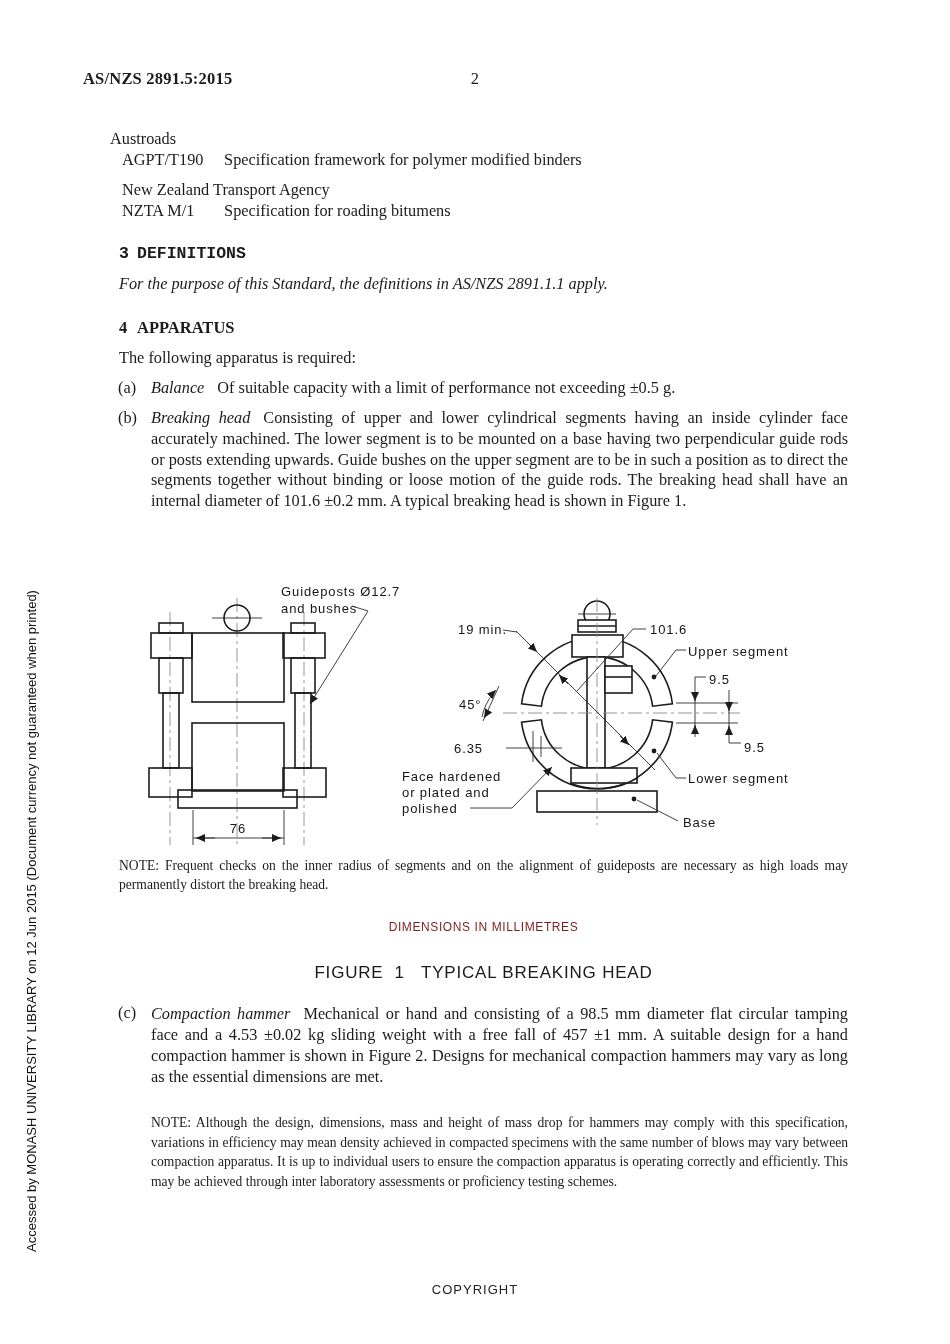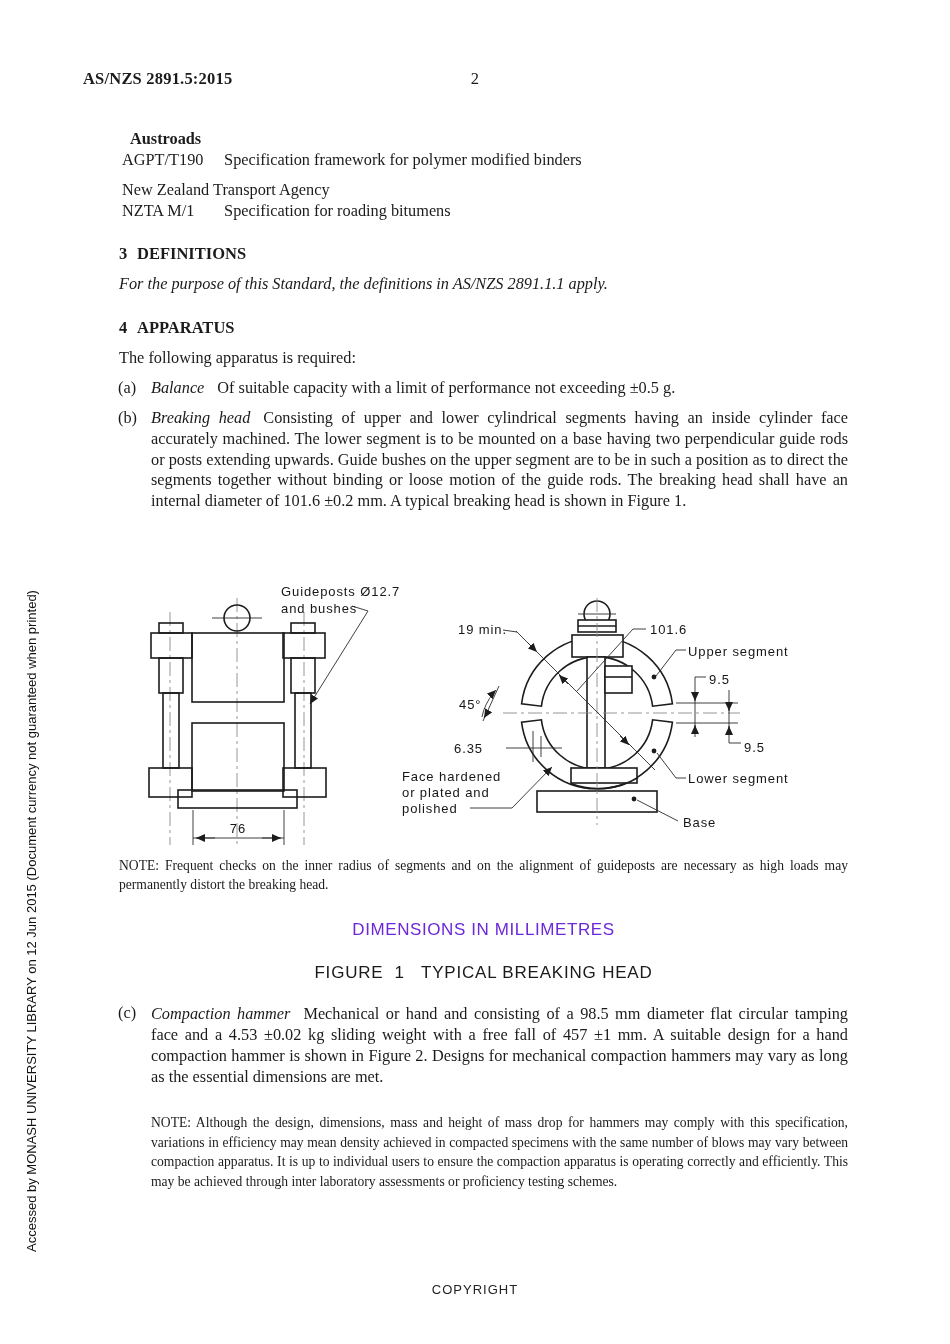--- a/index.html
+++ b/index.html
@@ -14,21 +14,21 @@
   .just{text-align:justify;}
   .refrow{font-size:16.3px;}
   .refcode{display:inline-block;width:98px;}
   .sec-h{font-size:16.5px;font-weight:bold;}
   .sec-num{display:inline-block;width:18px;}
   .item{width:730px;}
   .item .marker{position:absolute;left:0;top:0;}
   .item .itext{margin-left:33px;}
   .term{font-style:italic;margin-right:13px;}
   .smallnote{font-size:13.6px;line-height:19.4px;}
-  .cap-dims{font-size:17px;letter-spacing:.6px;color:#6d28d9;}
+  .cap-dims{font-size:12px;letter-spacing:.6px;color:#7f1d1d;}
   .cap-fig{font-size:17px;letter-spacing:.8px;white-space:pre;color:#1a1a1a;}
   .center{text-align:center;}
   .copyright{font-size:13px;letter-spacing:1px;color:#222;}
   .sidebar{font-size:13px;color:#111;white-space:nowrap;
            transform:translate(-50%,-50%) rotate(-90deg);left:31px;top:921px;}
   svg text{font-family:"Liberation Sans", sans-serif;font-size:13px;letter-spacing:.9px;fill:#161616;}
   svg .obj{fill:none;stroke:#1c1c1c;stroke-width:1.6;}
   svg .objw{fill:#ffffff;stroke:#1c1c1c;stroke-width:1.6;}
   svg .thin{fill:none;stroke:#2a2a2a;stroke-width:.9;}
   svg .cl{fill:none;stroke:#8a8a8a;stroke-width:.9;stroke-dasharray:14 4 3 4;}
@@ -37,32 +37,32 @@
 </head>
 <body>
 
 <div class="page">
 
   <div class="abs sidebar sans">Accessed by MONASH UNIVERSITY LIBRARY on 12 Jun 2015 (Document currency not guaranteed when printed)</div>
 
   <div class="abs serif bold hdr" style="left:83px;top:69px;">AS/NZS 2891.5:2015</div>
   <div class="abs serif hdr center" style="left:0;top:69px;width:950px;">2</div>
 
-  <div class="abs refrow" style="left:130px;top:129px;font-weight:bold;">Austroads</div>
+  <div class="abs refrow" style="left:110px;top:129px;">Austroads</div>
   <div class="abs refrow" style="left:122px;top:150px;">
     <span class="refcode">AGPT/T190</span>
     <span>Specification framework for polymer modified binders</span>
   </div>
   <div class="abs refrow" style="left:122px;top:180px;">New Zealand Transport Agency</div>
   <div class="abs refrow" style="left:122px;top:201px;">
     <span class="refcode">NZTA M/1</span>
     <span>Specification for roading bitumens</span>
   </div>
 
-  <div class="abs sec-h" style="left:119px;top:244px;">
+  <div class="abs sec-h" style="left:119px;top:244px;font-family:Liberation Mono, monospace;">
     <span class="sec-num">3</span><span>DEFINITIONS</span>
   </div>
   <div class="abs body-text" style="left:119px;top:274px;width:729px;font-style:italic;">For the purpose of this Standard, the definitions in AS/NZS 2891.1.1 apply.</div>
 
   <div class="abs sec-h" style="left:119px;top:318px;">
     <span class="sec-num">4</span><span>APPARATUS</span>
   </div>
   <div class="abs body-text" style="left:119px;top:348px;width:729px;">The following apparatus is required:</div>
 
   <div class="abs body-text item" style="left:118px;top:378px;">

